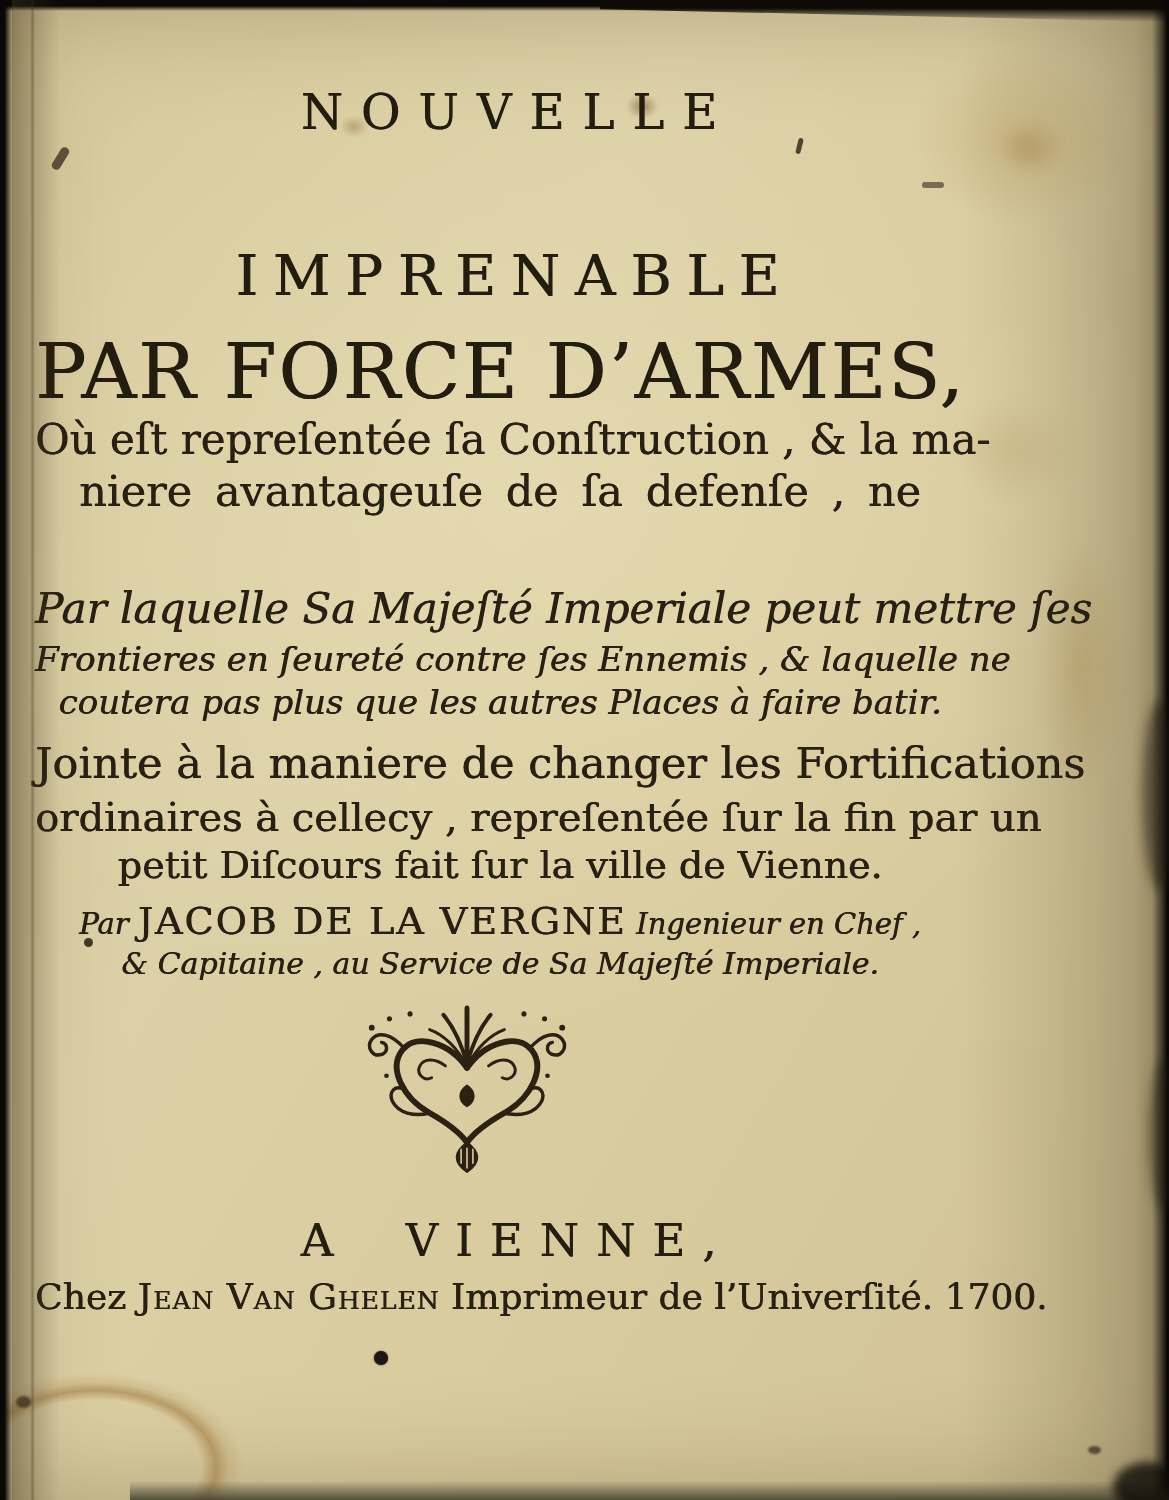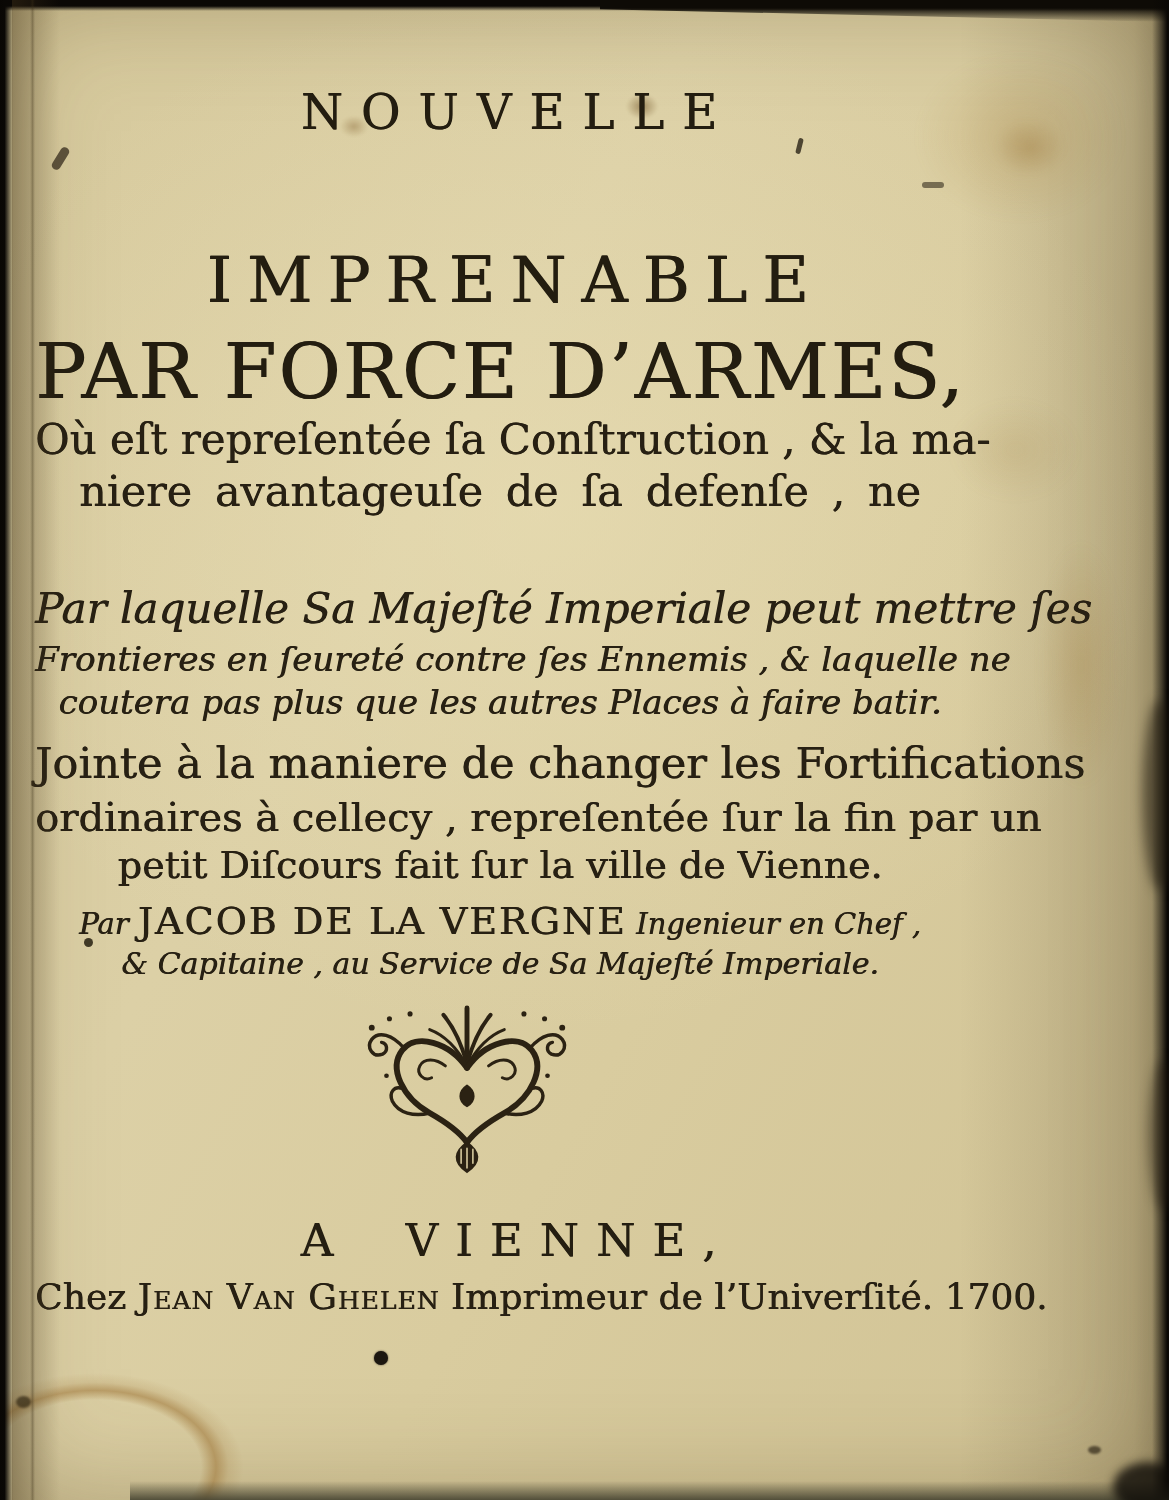--- a/index.html
+++ b/index.html
@@ -60,21 +60,21 @@
         background:rgba(52,44,28,.6);}
   .ink-dot{position:absolute;left:374px;top:1351px;width:14px;height:14px;border-radius:50%;
         background:#1c1710;box-shadow:0 0 2px rgba(28,23,16,.8);}
   
   .content{position:absolute;left:35px;top:0;width:930px;height:1500px;color:#272013;}
   .line{position:absolute;left:0;width:100%;text-align:center;white-space:nowrap;
         text-shadow:0.6px 0 0 currentColor;}
   .t1{top:70px;font-size:48px;letter-spacing:18px;padding-left:18px;color:#231d10;margin-top:14px;}
   .t2{top:136px;font-size:92px;letter-spacing:11px;padding-left:11px;color:#201a0e;
       text-shadow:1px 0 0 currentColor,0 0.5px 0 currentColor;}
-  .t3{top:243px;font-size:64px;letter-spacing:15px;padding-left:15px;color:#231d10;
+  .t3{top:243px;font-size:56px;letter-spacing:15px;padding-left:15px;color:#231d10;
       text-shadow:0.8px 0 0 currentColor;}
   .t4{top:327px;font-size:76px;letter-spacing:2px;color:#231d10;text-shadow:0.8px 0 0 currentColor;}
   .sub{top:414px;}
   .sub .l{position:relative;text-align:center;white-space:nowrap;}
   .block{position:absolute;left:0;width:100%;text-shadow:0.5px 0 0 currentColor;}
   .sub .l1{font-size:42px;line-height:52px;}
   .sub .l2{font-size:43px;line-height:51px;word-spacing:9px;}
   .sub .l3{font-size:42px;line-height:51px;word-spacing:9px;}
   .ded{top:580px;font-style:italic;}
   .ded .l1{font-size:42px;line-height:58px;}

